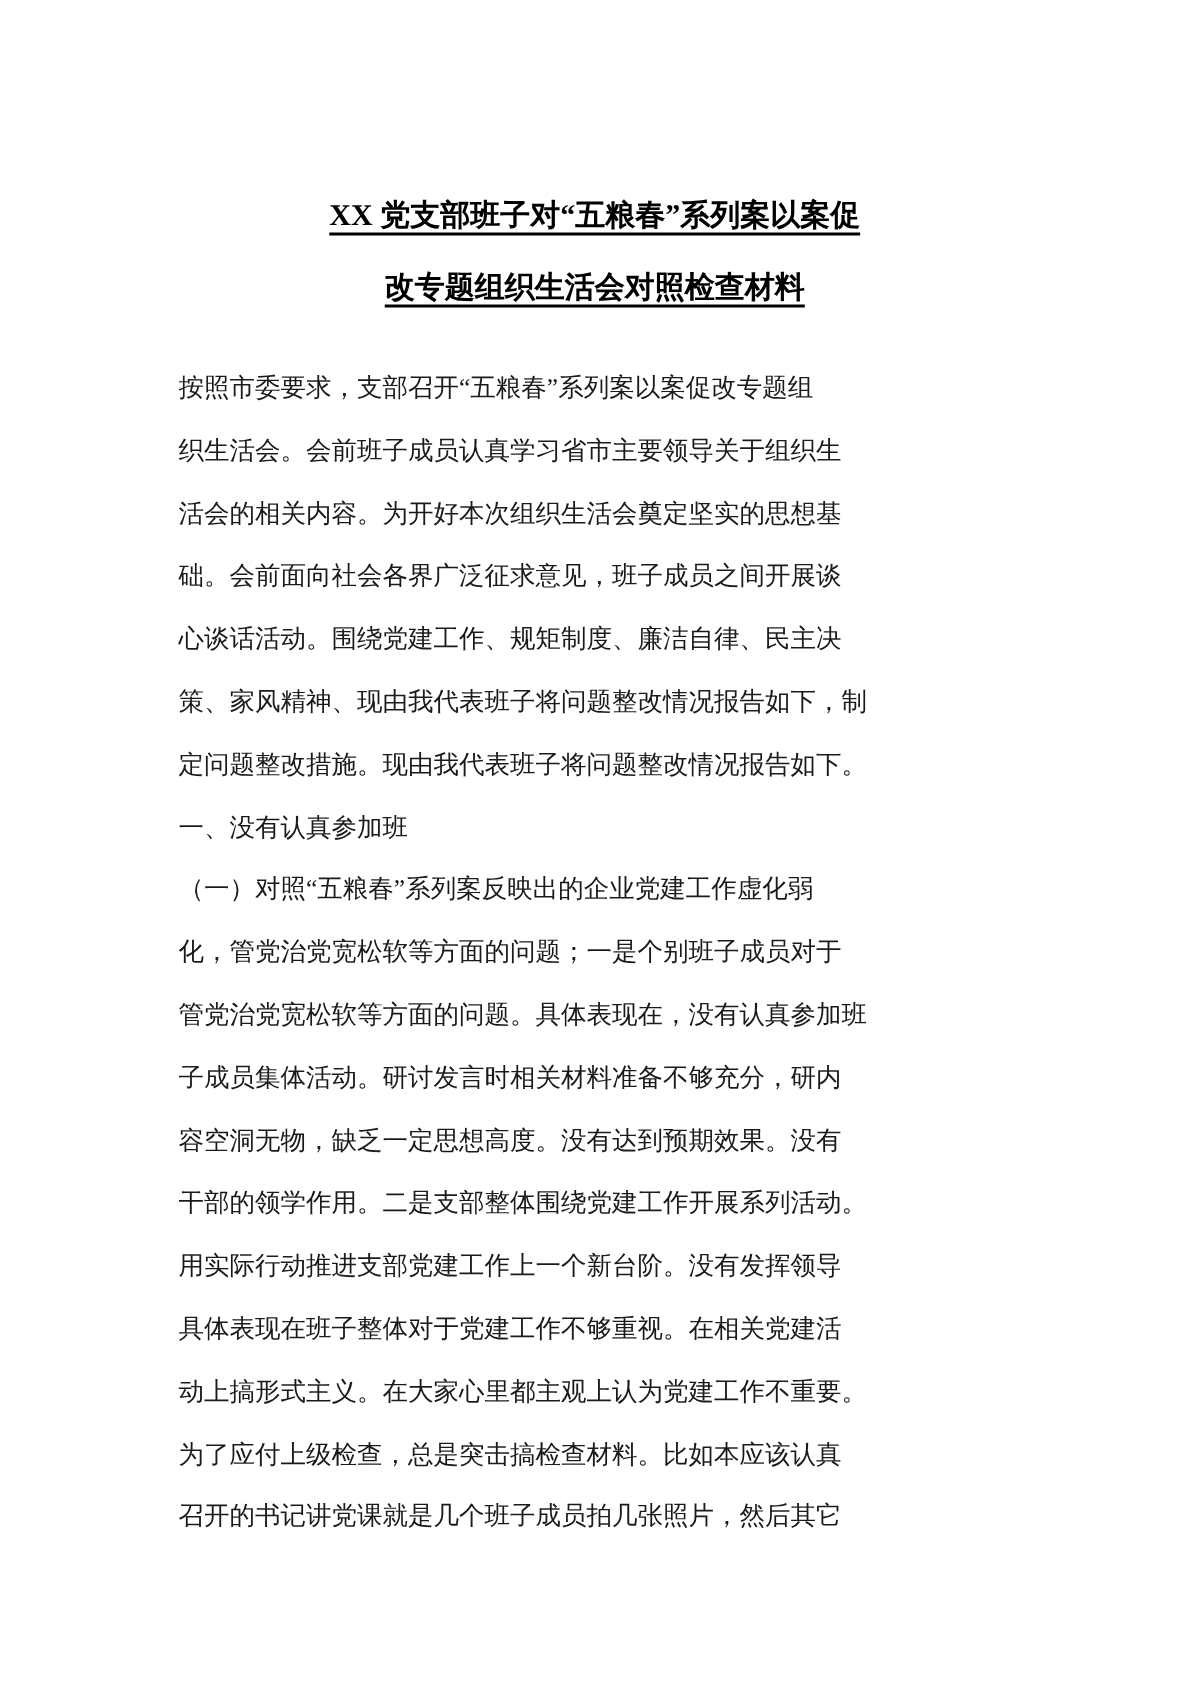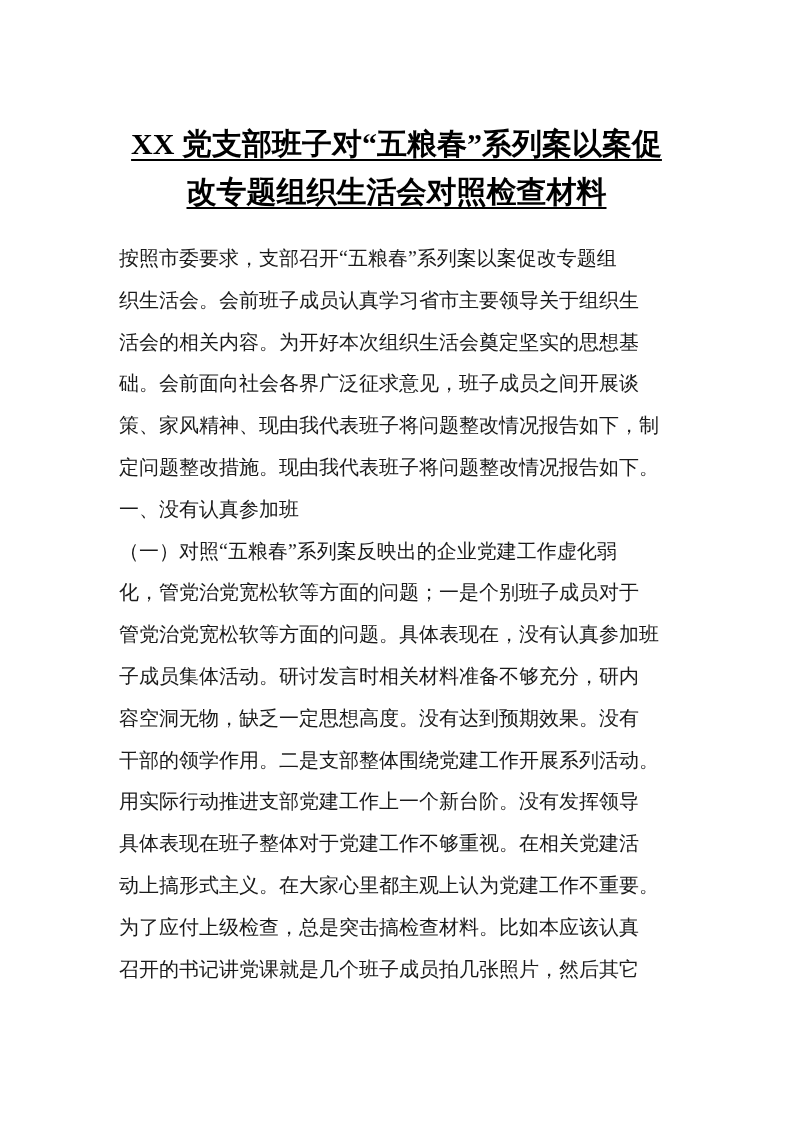--- a/index.html
+++ b/index.html
@@ -16,37 +16,37 @@
     font-family: "Liberation Serif", "DejaVu Serif", serif;
     color: #000000;
   }
   .title-block {
     position: absolute;
     top: 120px;
     left: 0;
     width: 793px;
     text-align: center;
     font-weight: bold;
-    font-size: 30px;
+    font-size: 20px;
     line-height: 48px;
     color: #000000;
   }
   .title-line {
     display: block;
     white-space: nowrap;
     text-decoration: underline;
     text-decoration-thickness: 2px;
     text-underline-offset: 5px;
   }
   .body-block {
     position: absolute;
     top: 238px;
     left: 119px;
     width: 565px;
-    font-size: 20px;
+    font-size: 17px;
     line-height: 41.8px;
     color: #1a1a1a;
     font-weight: normal;
   }
   .body-line {
     display: block;
     white-space: nowrap;
     height: 41.8px;
   }
 </style>
@@ -58,20 +58,21 @@
   <div class="title-block">
     <span class="title-line">XX 党支部班子对“五粮春”系列案以案促</span>
     <span class="title-line">改专题组织生活会对照检查材料</span>
   </div>
 
   <div class="body-block">
     <span class="body-line">按照市委要求，支部召开“五粮春”系列案以案促改专题组</span>
     <span class="body-line">织生活会。会前班子成员认真学习省市主要领导关于组织生</span>
     <span class="body-line">活会的相关内容。为开好本次组织生活会奠定坚实的思想基</span>
     <span class="body-line">础。会前面向社会各界广泛征求意见，班子成员之间开展谈</span>
+    <span class="body-line">心谈话活动。围绕党建工作、规矩制度、廉洁自律、民主决</span>
     <span class="body-line">策、家风精神、现由我代表班子将问题整改情况报告如下，制</span>
     <span class="body-line">定问题整改措施。现由我代表班子将问题整改情况报告如下。</span>
     <span class="body-line">一、没有认真参加班</span>
     <span class="body-line">（一）对照“五粮春”系列案反映出的企业党建工作虚化弱</span>
     <span class="body-line">化，管党治党宽松软等方面的问题；一是个别班子成员对于</span>
     <span class="body-line">管党治党宽松软等方面的问题。具体表现在，没有认真参加班</span>
     <span class="body-line">子成员集体活动。研讨发言时相关材料准备不够充分，研内</span>
     <span class="body-line">容空洞无物，缺乏一定思想高度。没有达到预期效果。没有</span>
     <span class="body-line">干部的领学作用。二是支部整体围绕党建工作开展系列活动。</span>
     <span class="body-line">用实际行动推进支部党建工作上一个新台阶。没有发挥领导</span>

